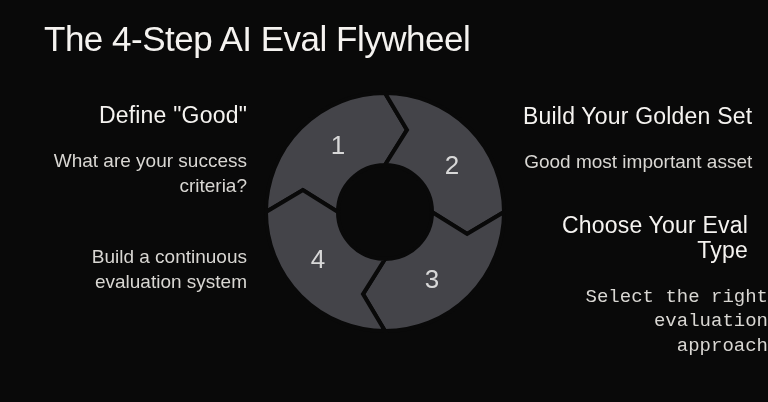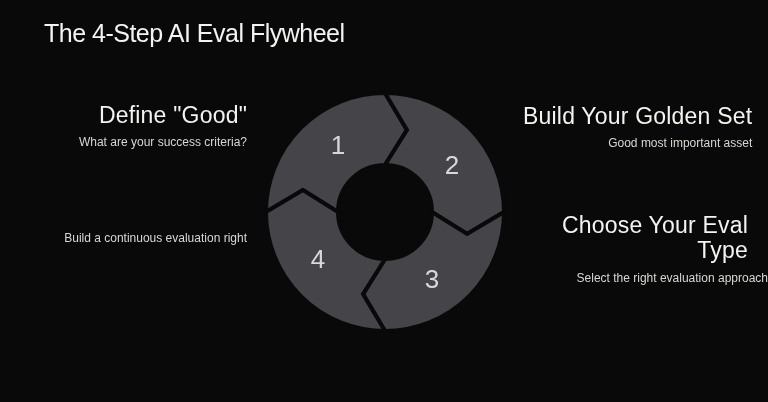--- a/index.html
+++ b/index.html
@@ -17,54 +17,54 @@
     width: 768px;
     height: 402px;
     background: var(--background);
     overflow: hidden;
     font-family: "Liberation Sans", sans-serif;
   }
   .slide-title {
     position: absolute;
     left: 44px;
     top: 18px;
-    font-size: 25px;
+    font-size: 35px;
     font-weight: 400;
     letter-spacing: -0.5px;
     line-height: 1.2;
     color: var(--title-text);
     white-space: nowrap;
   }
   .step {
     position: absolute;
   }
   .step .h {
     font-size: 23px;
     font-weight: 400;
     letter-spacing: 0.2px;
     line-height: 1.1;
     color: var(--title-text);
   }
   .step .s {
-    margin-top: 7px;
-    font-size: 12px;
+    margin-top: 21px;
+    font-size: 19px;
     font-weight: 400;
     line-height: 1.3;
     color: var(--subtitle-text);
   }
   .step.align-right { text-align: right; }
   .step.align-left { text-align: right; }
 
   .step-1 { top: 103px; right: 521px; }
   .step-2 { top: 104px; left: 523px; }
   .step-4 { top: 224px; right: 521px; }
   .step-4 .s { width: 240px; }
   .step-3 { top: 213px; left: 553px; }
   .step-3 .h { width: 195px; }
-  .step-3 .s { width: 215px; }
+  .step-3 .s { width: 215px; font-family: Liberation Mono, monospace; }
 
   .wheel {
     position: absolute;
     left: 255px;
     top: 82px;
     width: 260px;
     height: 260px;
   }
   .wheel .seg {
     fill: var(--segment);
@@ -109,16 +109,16 @@
     <div class="h">Build Your Golden Set</div>
     <div class="s">Good most important asset</div>
   </div>
 
   <div class="step step-3 align-left">
     <div class="h">Choose Your Eval Type</div>
     <div class="s">Select the right evaluation approach</div>
   </div>
 
   <div class="step step-4 align-right">
-    <div class="s">Build a continuous evaluation right</div>
+    <div class="s">Build a continuous evaluation system</div>
   </div>
 
 </div>
 
 </body></html>

